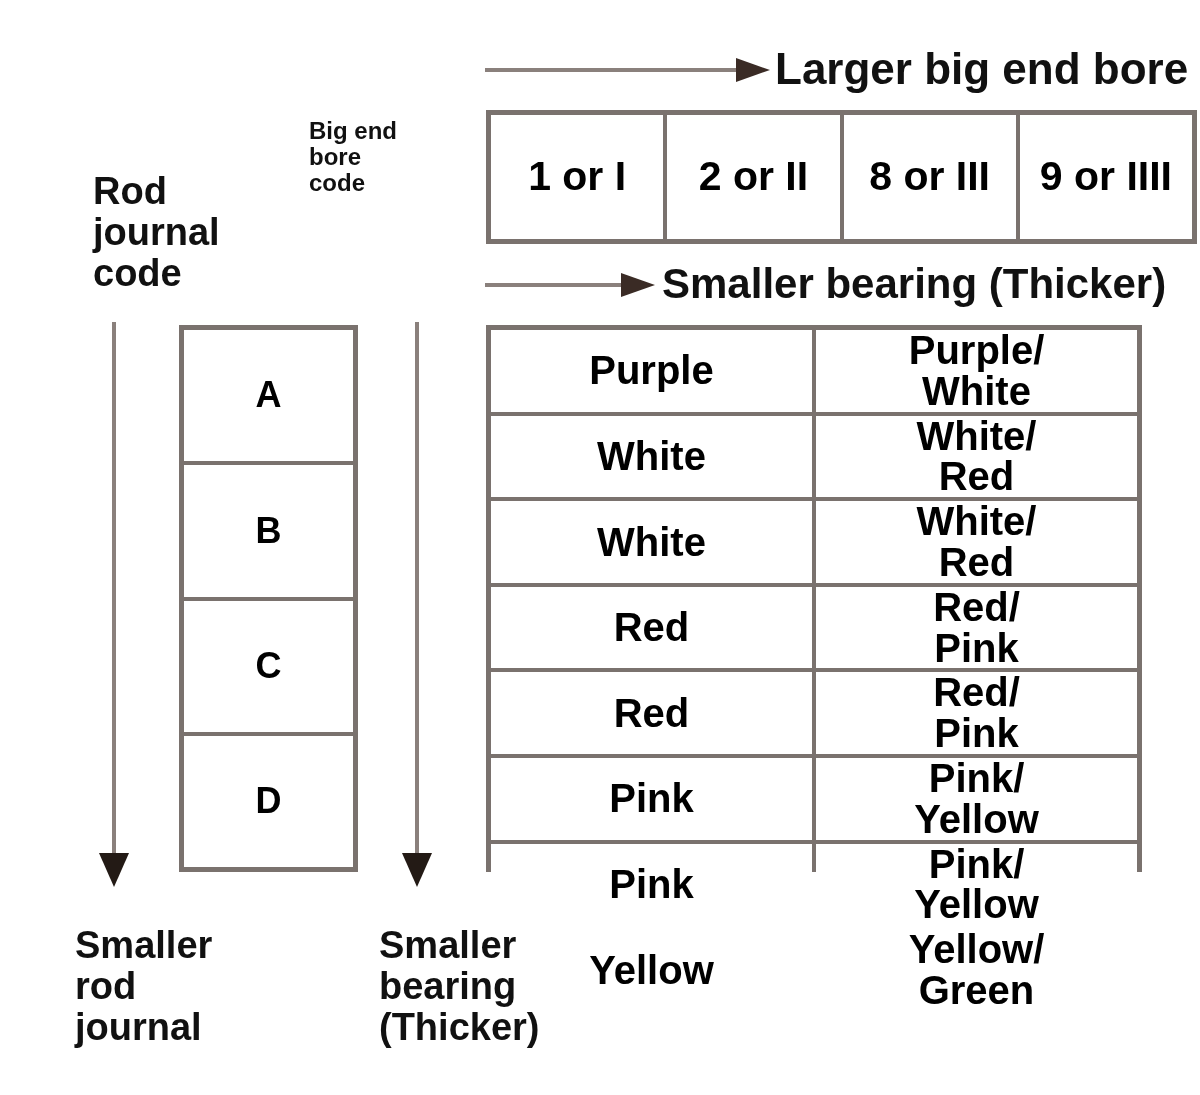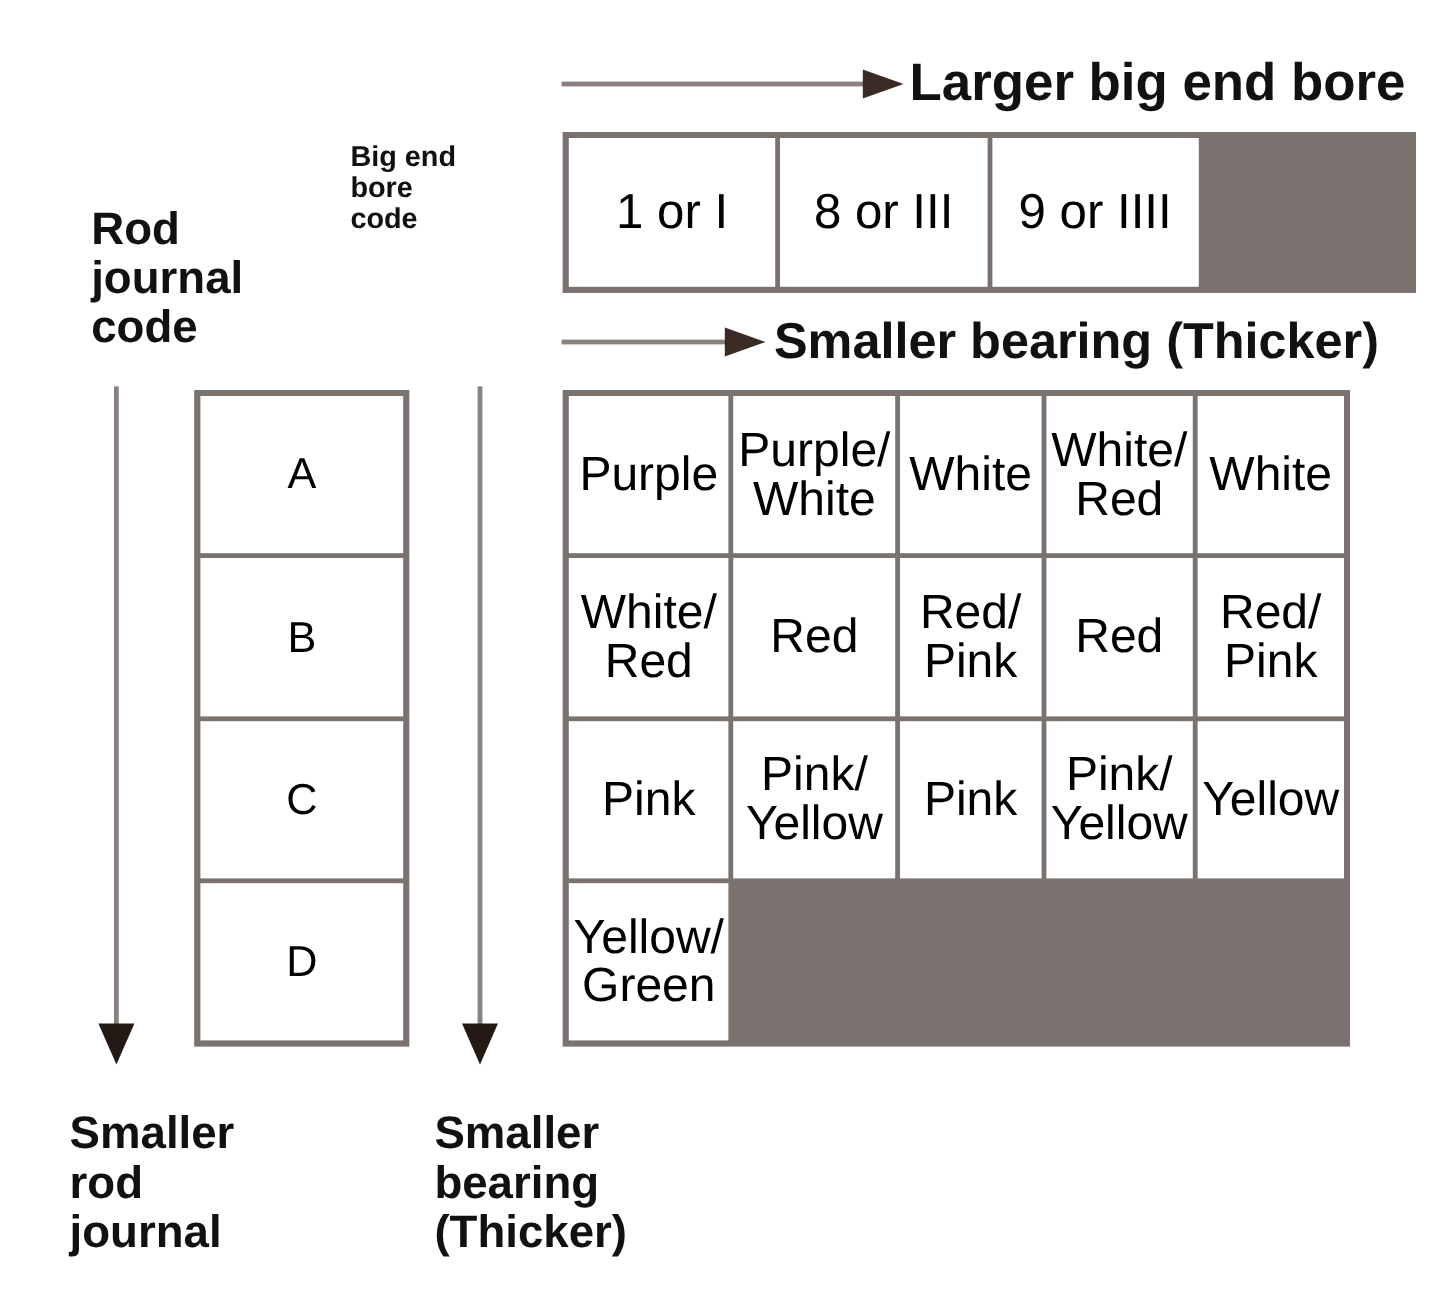--- a/index.html
+++ b/index.html
@@ -11,20 +11,21 @@
     width: 1200px;
     height: 1095px;
     position: relative;
     font-family: "Liberation Sans", sans-serif;
     color: #000000;
     overflow: hidden;
   }
   .diagram {
     position: absolute;
     inset: 0;
+    margin-left: 17px;
   }
 
   
   .label {
     position: absolute;
     font-weight: bold;
     color: #111111;
     line-height: 1.04;
     white-space: pre-line;
   }
@@ -81,21 +82,21 @@
     border-left: 5px solid #7a726e;
     background: #7a726e;
     gap: 4px;
   }
   .grid .cell {
     background: #ffffff;
     display: flex;
     align-items: center;
     justify-content: center;
     text-align: center;
-    font-weight: normal;
+    font-weight: bold;
     line-height: 1.02;
     white-space: pre-line;
     box-sizing: border-box;
   }
   .grid.outer-r { border-right: 5px solid #7a726e; }
   .grid.outer-b { border-bottom: 5px solid #7a726e; }
 
   
   #code-table {
     left: 469px;
@@ -115,21 +116,21 @@
     grid-template-rows: repeat(4, 1fr);
   }
   #journal-table .cell { font-size: 36px; }
 
   
   #color-table {
     left: 469px;
     top: 325px;
     width: 656px;
     height: 547px;
-    grid-template-columns: repeat(5, 1fr);
+    grid-template-columns: repeat(2, 1fr);
     grid-template-rows: repeat(4, 1fr);
   }
   #color-table .cell {
     font-size: 40px;
     padding: 0 4px;
   }
 
   
   #top-arrow-label {
     left: 758px;
@@ -180,20 +181,21 @@
   <div class="label" id="big-end-bore-code-label">Big end
 bore
 code</div>
 
   <div class="label" id="rod-journal-code-label">Rod
 journal
 code</div>
 
   <div class="grid outer-r outer-b" id="code-table">
     <div class="cell">1 or I</div>
+    <div class="cell">2 or II</div>
     <div class="cell">8 or III</div>
     <div class="cell">9 or IIII</div>
   </div>
 
   <div class="h-arrow" id="mid-arrow" style="left:468px; top:273px; width:170px;">
     <div class="shaft" style="width:137px;"></div>
     <div class="head" style="left:136px;"></div>
   </div>
   <div class="label" id="mid-arrow-label">Smaller bearing (Thicker)</div>
 

